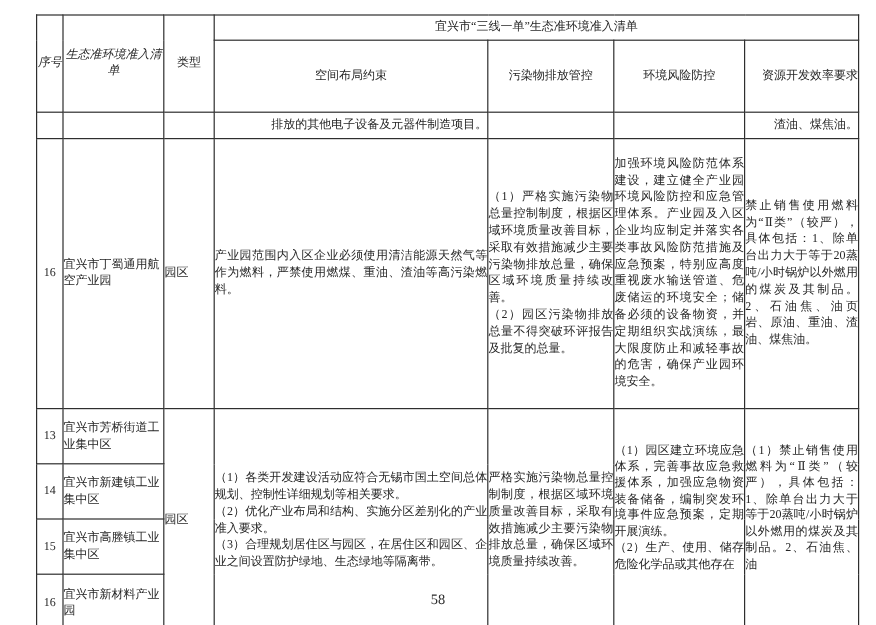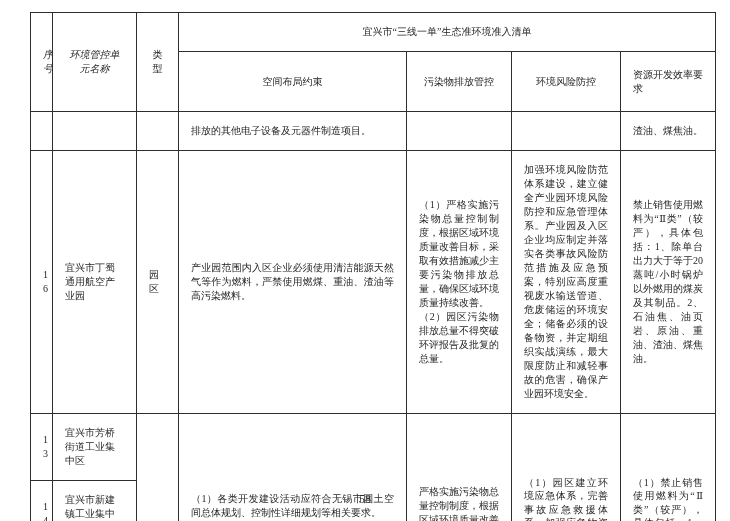--- a/index.html
+++ b/index.html
@@ -12,42 +12,42 @@
   .sheet { position:relative; width:730px; height:521px; background:#ffffff; overflow:hidden; }
 
   table.doc {
     position:absolute; left:30px; top:12px;
     width:685px;
     border-collapse:collapse;
     table-layout:fixed;
   }
   .doc td, .doc th {
     border:1px solid #2e2e2e;
-    padding:12px;
+    padding:0;
     font-weight:normal;
     font-size:10px;
     line-height:14px;
     vertical-align:middle;
     overflow:hidden;
     word-break:break-all;
   }
   .doc tr.last-row td { border-bottom:2px solid #222; }
 
   
   .hdr { font-weight:bold; text-align:center; font-size:11px; }
   .hdr-stack { line-height:19px; padding:0 6px;font-style:italic; }
   .hdr-title { font-weight:bold; text-align:center; font-size:11px; }
-  .hdr-resource { line-height:30px; padding:0 4px; font-weight:bold; text-align:left; font-size:11px; }
+  .hdr-resource { line-height:30px; padding:0 4px; font-weight:bold; text-align:right; font-size:11px; }
 
   
   .c-serial { text-align:center; }
   .c-name   { text-align:left; padding:0 8px; line-height:16px; }
   .c-type   { text-align:left;font-family:Liberation Serif, serif; }
   .c-text   { text-align:justify; padding:3px 5px; white-space:pre-wrap; }
-  .c-line   { text-align:left; padding:0 4px; white-space:nowrap; }
+  .c-line   { text-align:right; padding:0 4px; white-space:nowrap; }
   .v-top    { vertical-align:top; }
   .clipbox  { height:130px; overflow:hidden; line-height:13.5px; }
 
   tr.r-title     { height:21px; }
   tr.r-subhdr    { height:60px;margin-left:44px; }
   tr.r-carry     { height:22px; }
   tr.r-12        { height:225px; }
   tr.r-quad      { height:34px; }
   tr.r-quad-last { height:36px; }
 
@@ -68,21 +68,21 @@
         <col style="width:42px">
       <col style="width:228px">
         <col style="width:105px">
         <col style="width:109px">
         <col style="width:95px">
     </colgroup>
 
     <tbody>
         <tr class="r-title">
       <th class="hdr hdr-stack" rowspan="2">序号</th>
-      <th class="hdr hdr-stack" rowspan="2">环境管控单元名称</th>
+      <th class="hdr hdr-stack" rowspan="2">生态准环境准入清单</th>
       <th class="hdr" rowspan="2">类型</th>
       <th class="hdr-title" colspan="4">宜兴市“三线一单”生态准环境准入清单</th>
     </tr>
 
     <tr class="r-subhdr">
       <th class="hdr">空间布局约束</th>
       <th class="hdr">污染物排放管控</th>
       <th class="hdr">环境风险防控</th>
       <th class="hdr-resource">资源开发效率要求</th>
     </tr>

